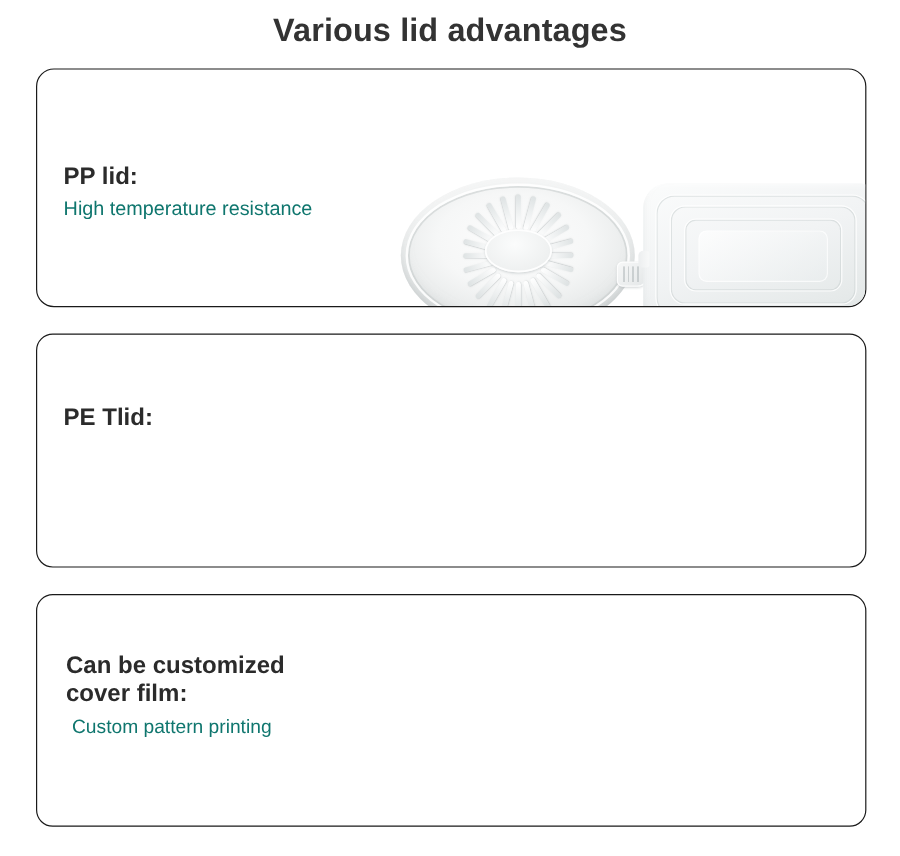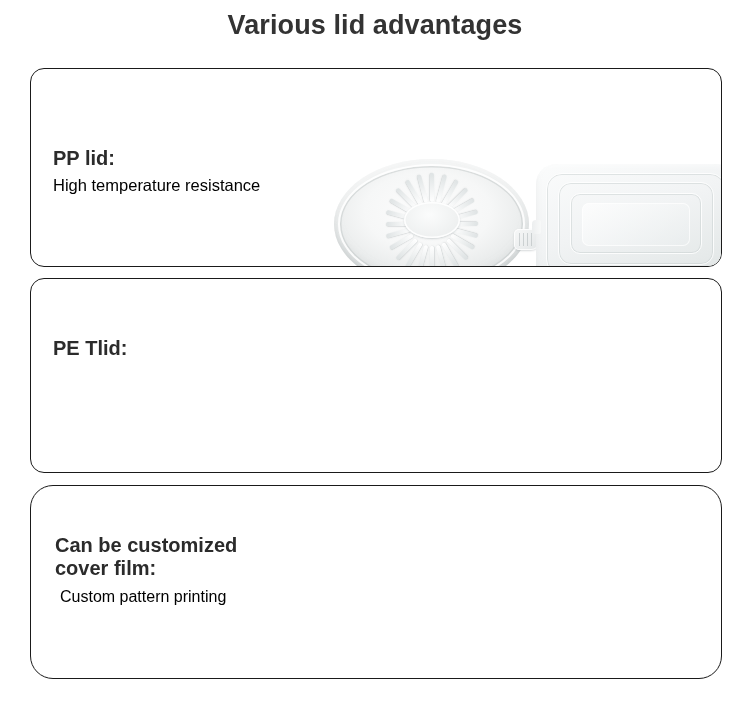--- a/index.html
+++ b/index.html
@@ -36,40 +36,40 @@
   
   .card {
     position: absolute;
     left: 30px;
     width: 692px;
     border: 1px solid #1a1a1a;
     border-radius: 14px;
     background: #ffffff;
     overflow: hidden;
   }
-  #card-pp { top: 68px;  height: 199px; }
+  #card-pp { top: 57px;  height: 199px; border-radius: 15px; }
   #card-pe { top: 278px; height: 195px; }
-  #card-cf { top: 485px; height: 194px; border-radius: 23px; }
+  #card-cf { top: 495px; height: 194px; }
 
   .card-text {
     position: absolute;
     left: 22px;
     color: #3a3a3a;
   }
   .card-heading {
     font-size: 20px;
     font-weight: bold;
     color: #2b2b2b;
     line-height: 1.17;
     white-space: pre-line;
   }
   .card-desc {
     font-size: 16.5px;
     font-weight: normal;
-    color: #000000;
+    color: #0f766e;
     line-height: 1.55;
     white-space: pre-line;
     margin-top: 3px;
   }
   #card-pp .card-text { top: 78px; }
   #card-pe .card-text { top: 58px; text-align: right; }
   #card-cf .card-text { top: 48px; left: 24px; }
   #card-cf .card-desc { margin-top: 4px; padding-left: 5px; font-size: 16px; }
 
   

